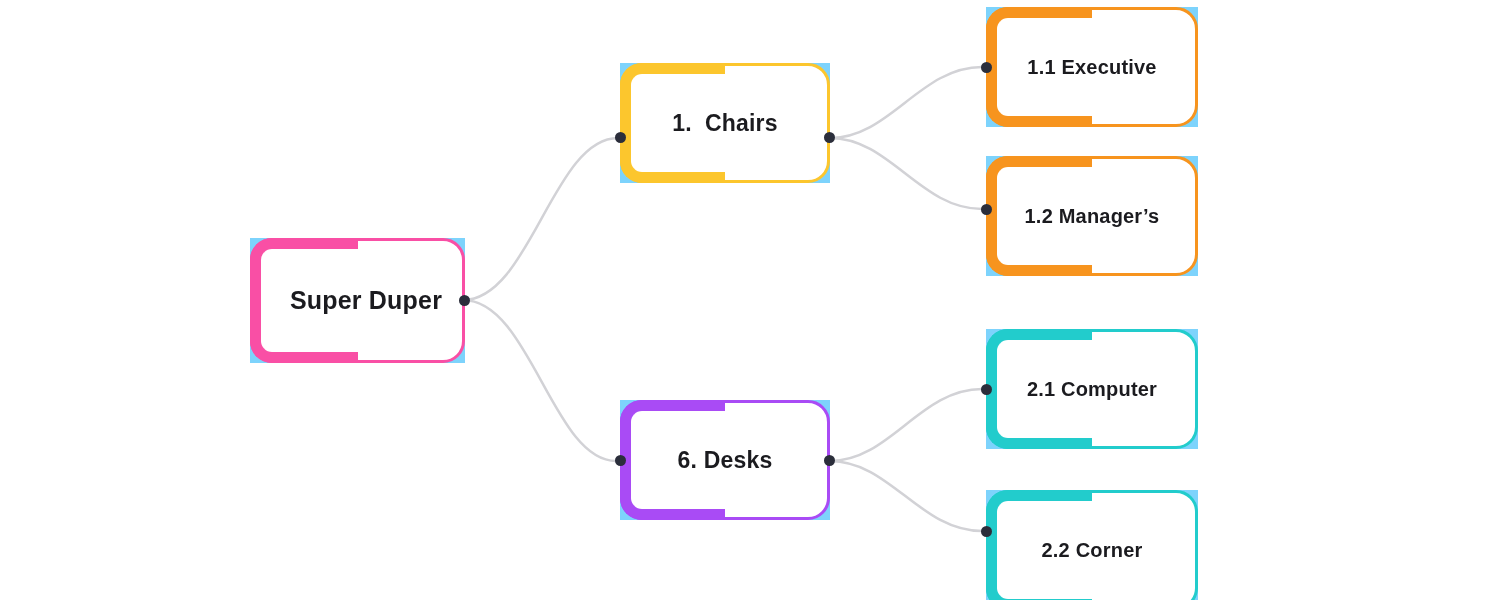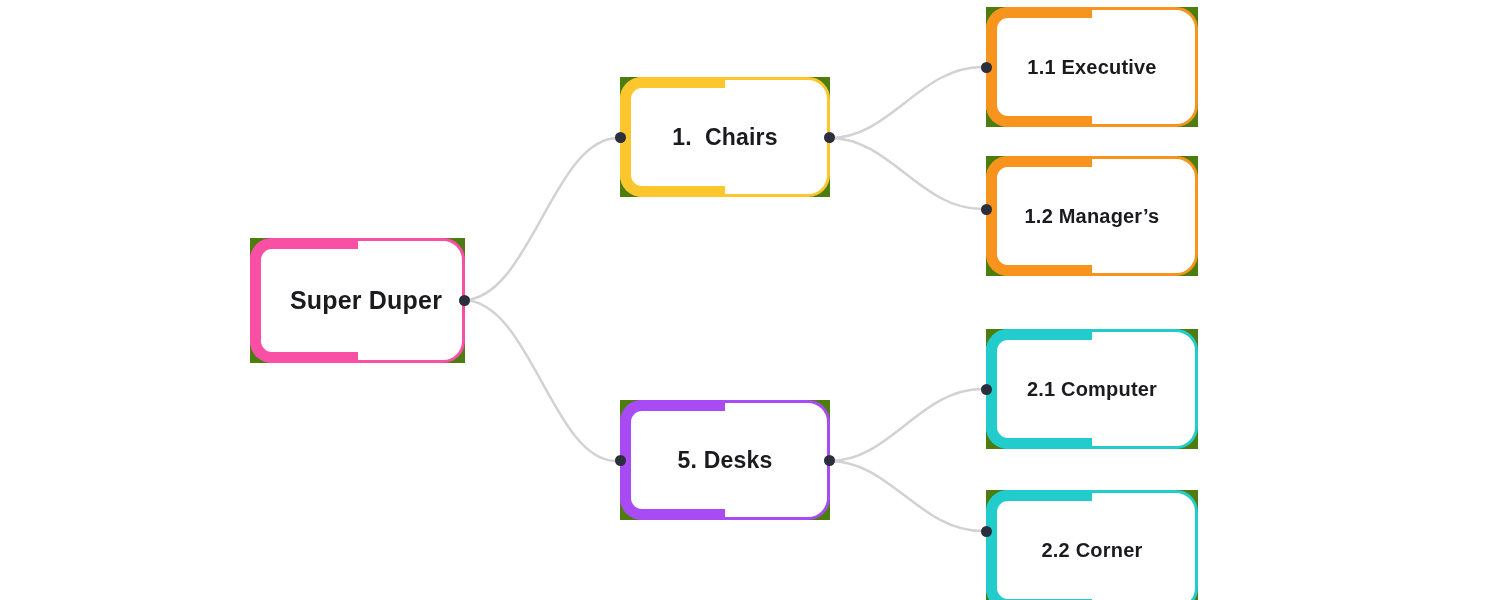--- a/index.html
+++ b/index.html
@@ -21,21 +21,21 @@
     position: absolute;
     left: 0;
     top: 0;
     width: 1500px;
     height: 600px;
     pointer-events: none;
   }
   .node {
     position: absolute;
     box-sizing: border-box;
-    background: #4d7c0f;
+    background: #7dd3fc;
   }
   
   .node .thin {
     position: absolute;
     left: 0; top: 0; right: 0; bottom: 0;
     box-sizing: border-box;
     border-style: solid;
     border-width: 3px;
     border-radius: 22px;
     background: #ffffff;
@@ -87,29 +87,29 @@
       <path d="M 830 461 C 890 461, 920 389, 982 389" fill="none" stroke="#d2d2d6" stroke-width="2.5" stroke-linecap="round"></path>
       <path d="M 830 461 C 890 461, 920 531, 982 531" fill="none" stroke="#d2d2d6" stroke-width="2.5" stroke-linecap="round"></path>
     </svg>
 
   <div id="nodes">
       <div class="node" style="left: 250px; top: 238px; width: 215px; height: 125px;">
         <div class="thin" style="border-color: rgb(249, 79, 165);"></div>
         <div class="thick" style="border-color: rgb(249, 79, 165);"></div>
         <div class="label" style="font-size: 25px; color: rgb(27, 27, 31); padding-left: 17px;">Super Duper</div>
       </div>
-      <div class="node" style="left: 620px; top: 77px; width: 210px; height: 120px;">
+      <div class="node" style="left: 620px; top: 63px; width: 210px; height: 120px;">
         <div class="thin" style="border-color: rgb(252, 198, 45);"></div>
         <div class="thick" style="border-color: rgb(252, 198, 45);"></div>
         <div class="label" style="font-size: 23px; color: rgb(27, 27, 31);">1.  Chairs</div>
       </div>
       <div class="node" style="left: 620px; top: 400px; width: 210px; height: 120px;">
         <div class="thin" style="border-color: rgb(169, 75, 245);"></div>
         <div class="thick" style="border-color: rgb(169, 75, 245);"></div>
-        <div class="label" style="font-size: 23px; color: rgb(27, 27, 31);">5. Desks</div>
+        <div class="label" style="font-size: 23px; color: rgb(27, 27, 31);">6. Desks</div>
       </div>
       <div class="node" style="left: 986px; top: 7px; width: 212px; height: 120px;">
         <div class="thin" style="border-color: rgb(247, 148, 30);"></div>
         <div class="thick" style="border-color: rgb(247, 148, 30);"></div>
         <div class="label" style="font-size: 20px; color: rgb(27, 27, 31);">1.1 Executive</div>
       </div>
       <div class="node" style="left: 986px; top: 156px; width: 212px; height: 120px;">
         <div class="thin" style="border-color: rgb(247, 148, 30);"></div>
         <div class="thick" style="border-color: rgb(247, 148, 30);"></div>
         <div class="label" style="font-size: 20px; color: rgb(27, 27, 31);">1.2 Manager’s</div>

